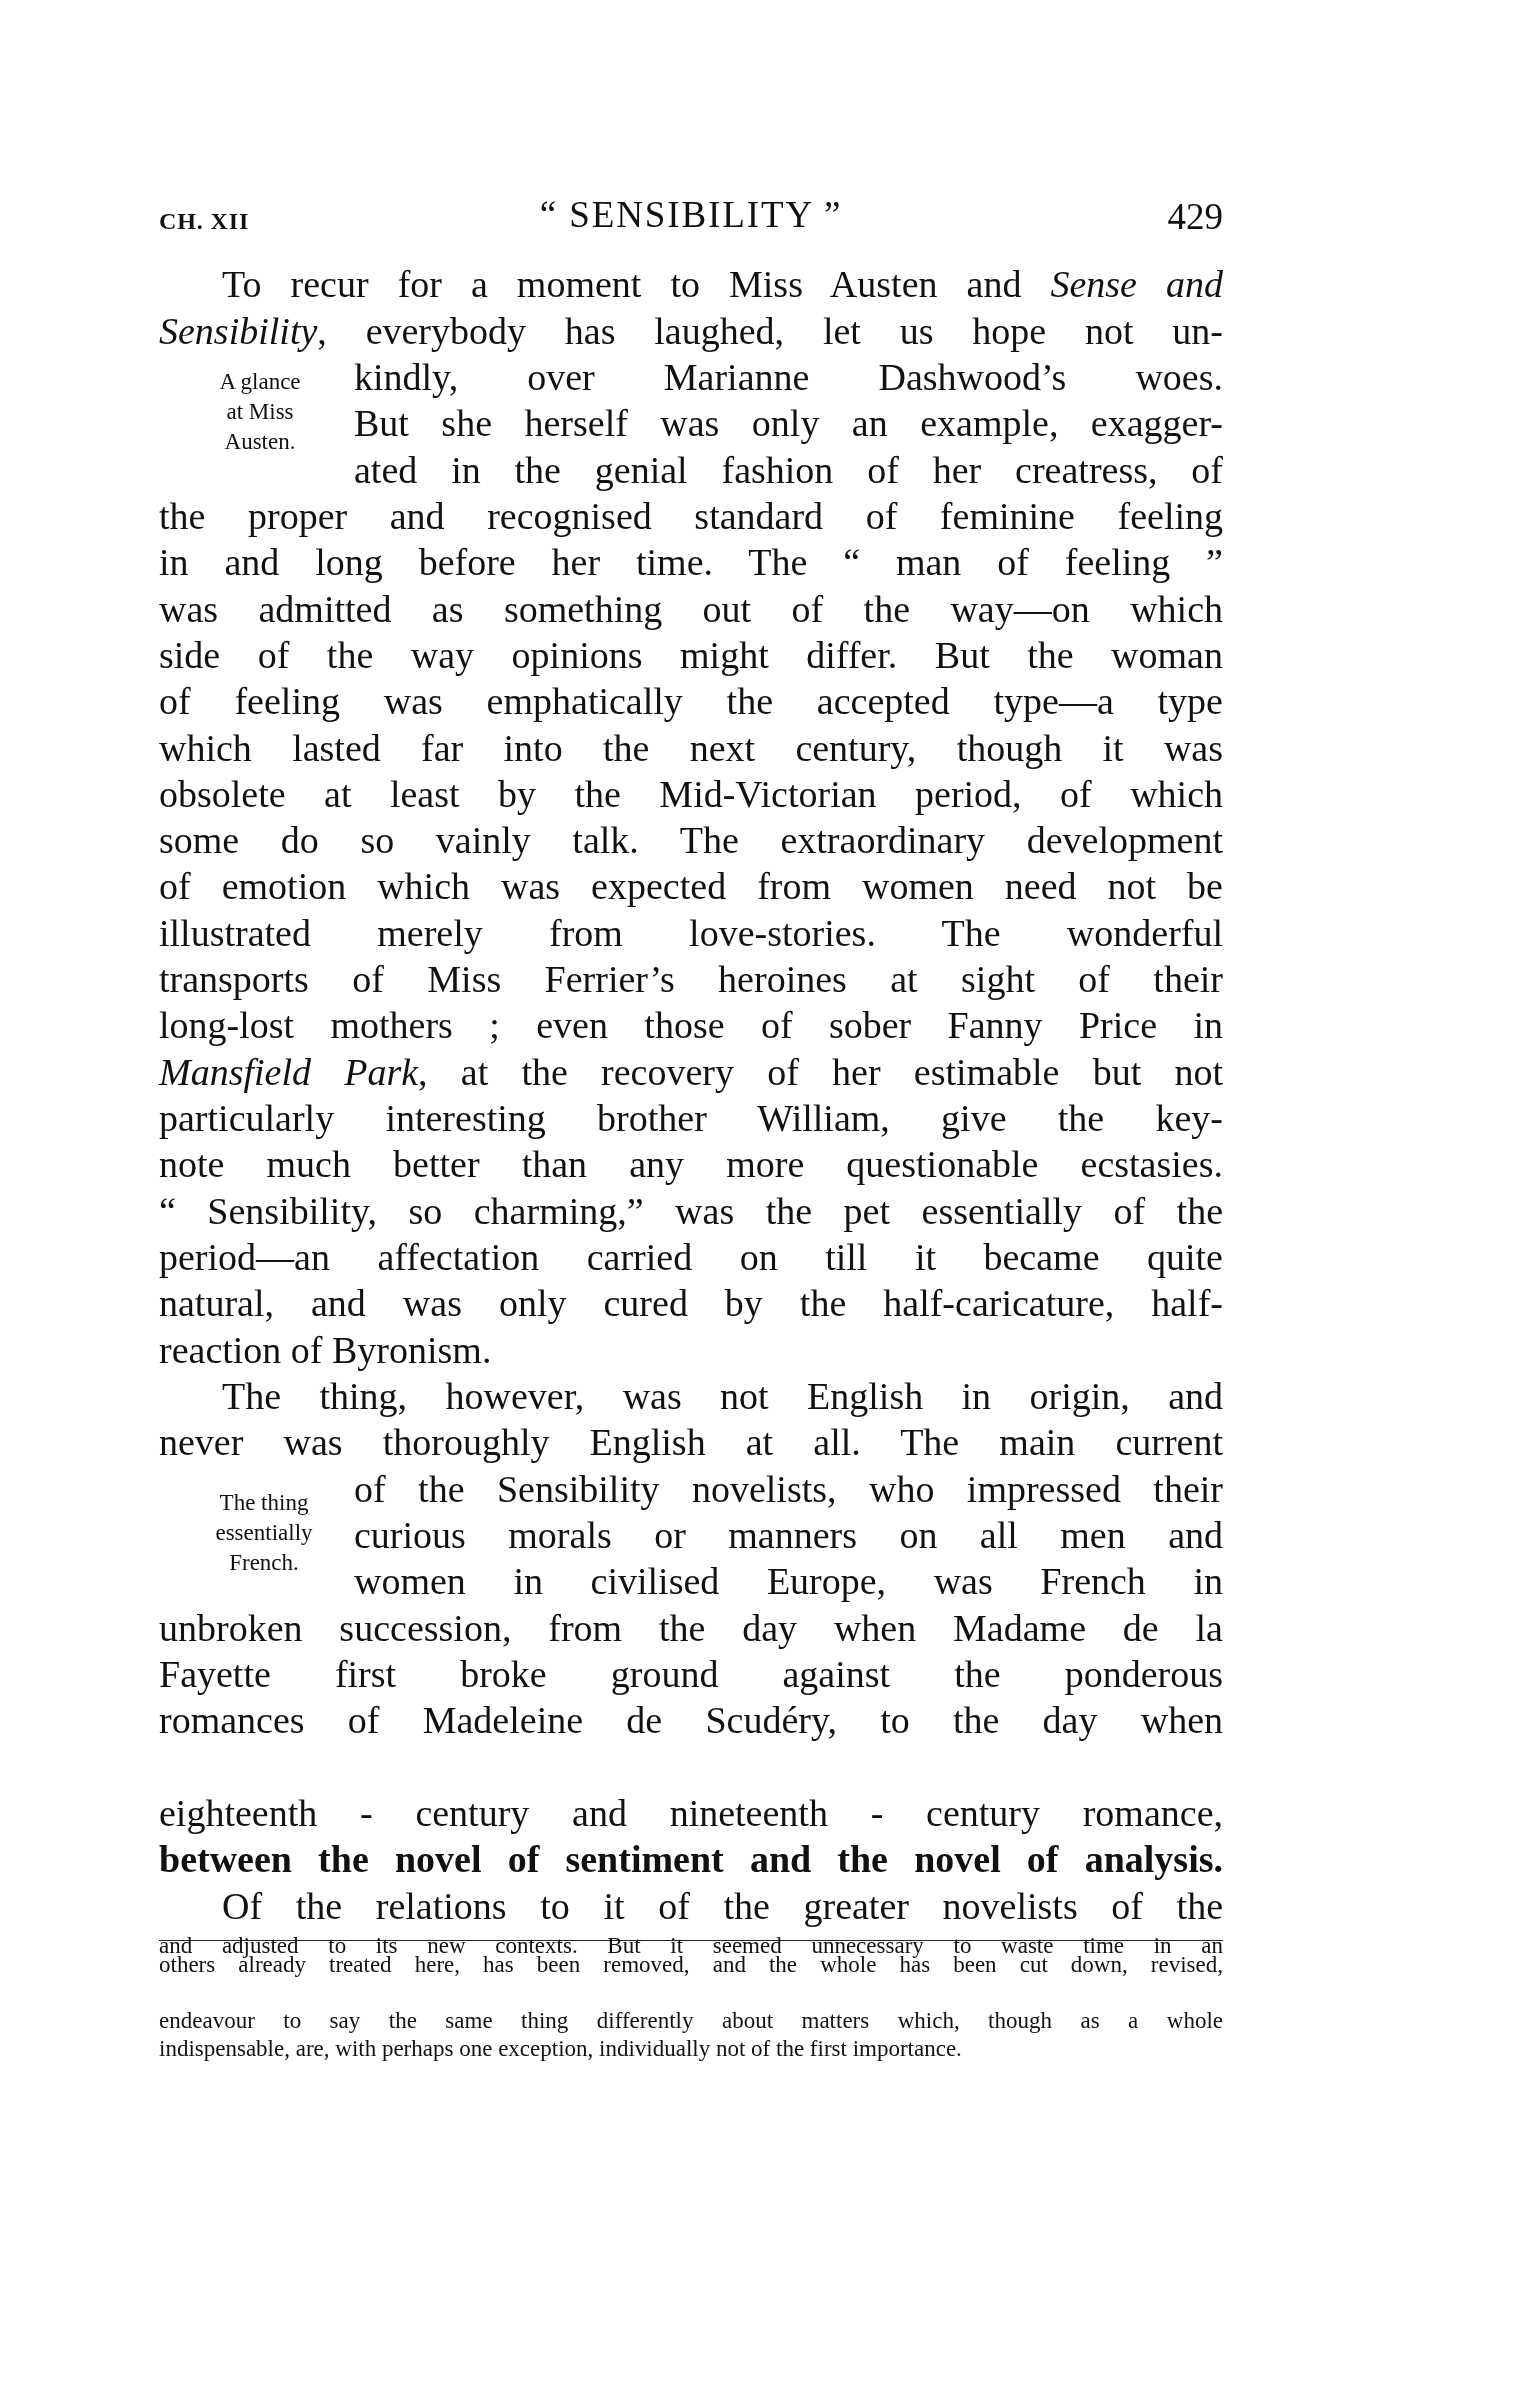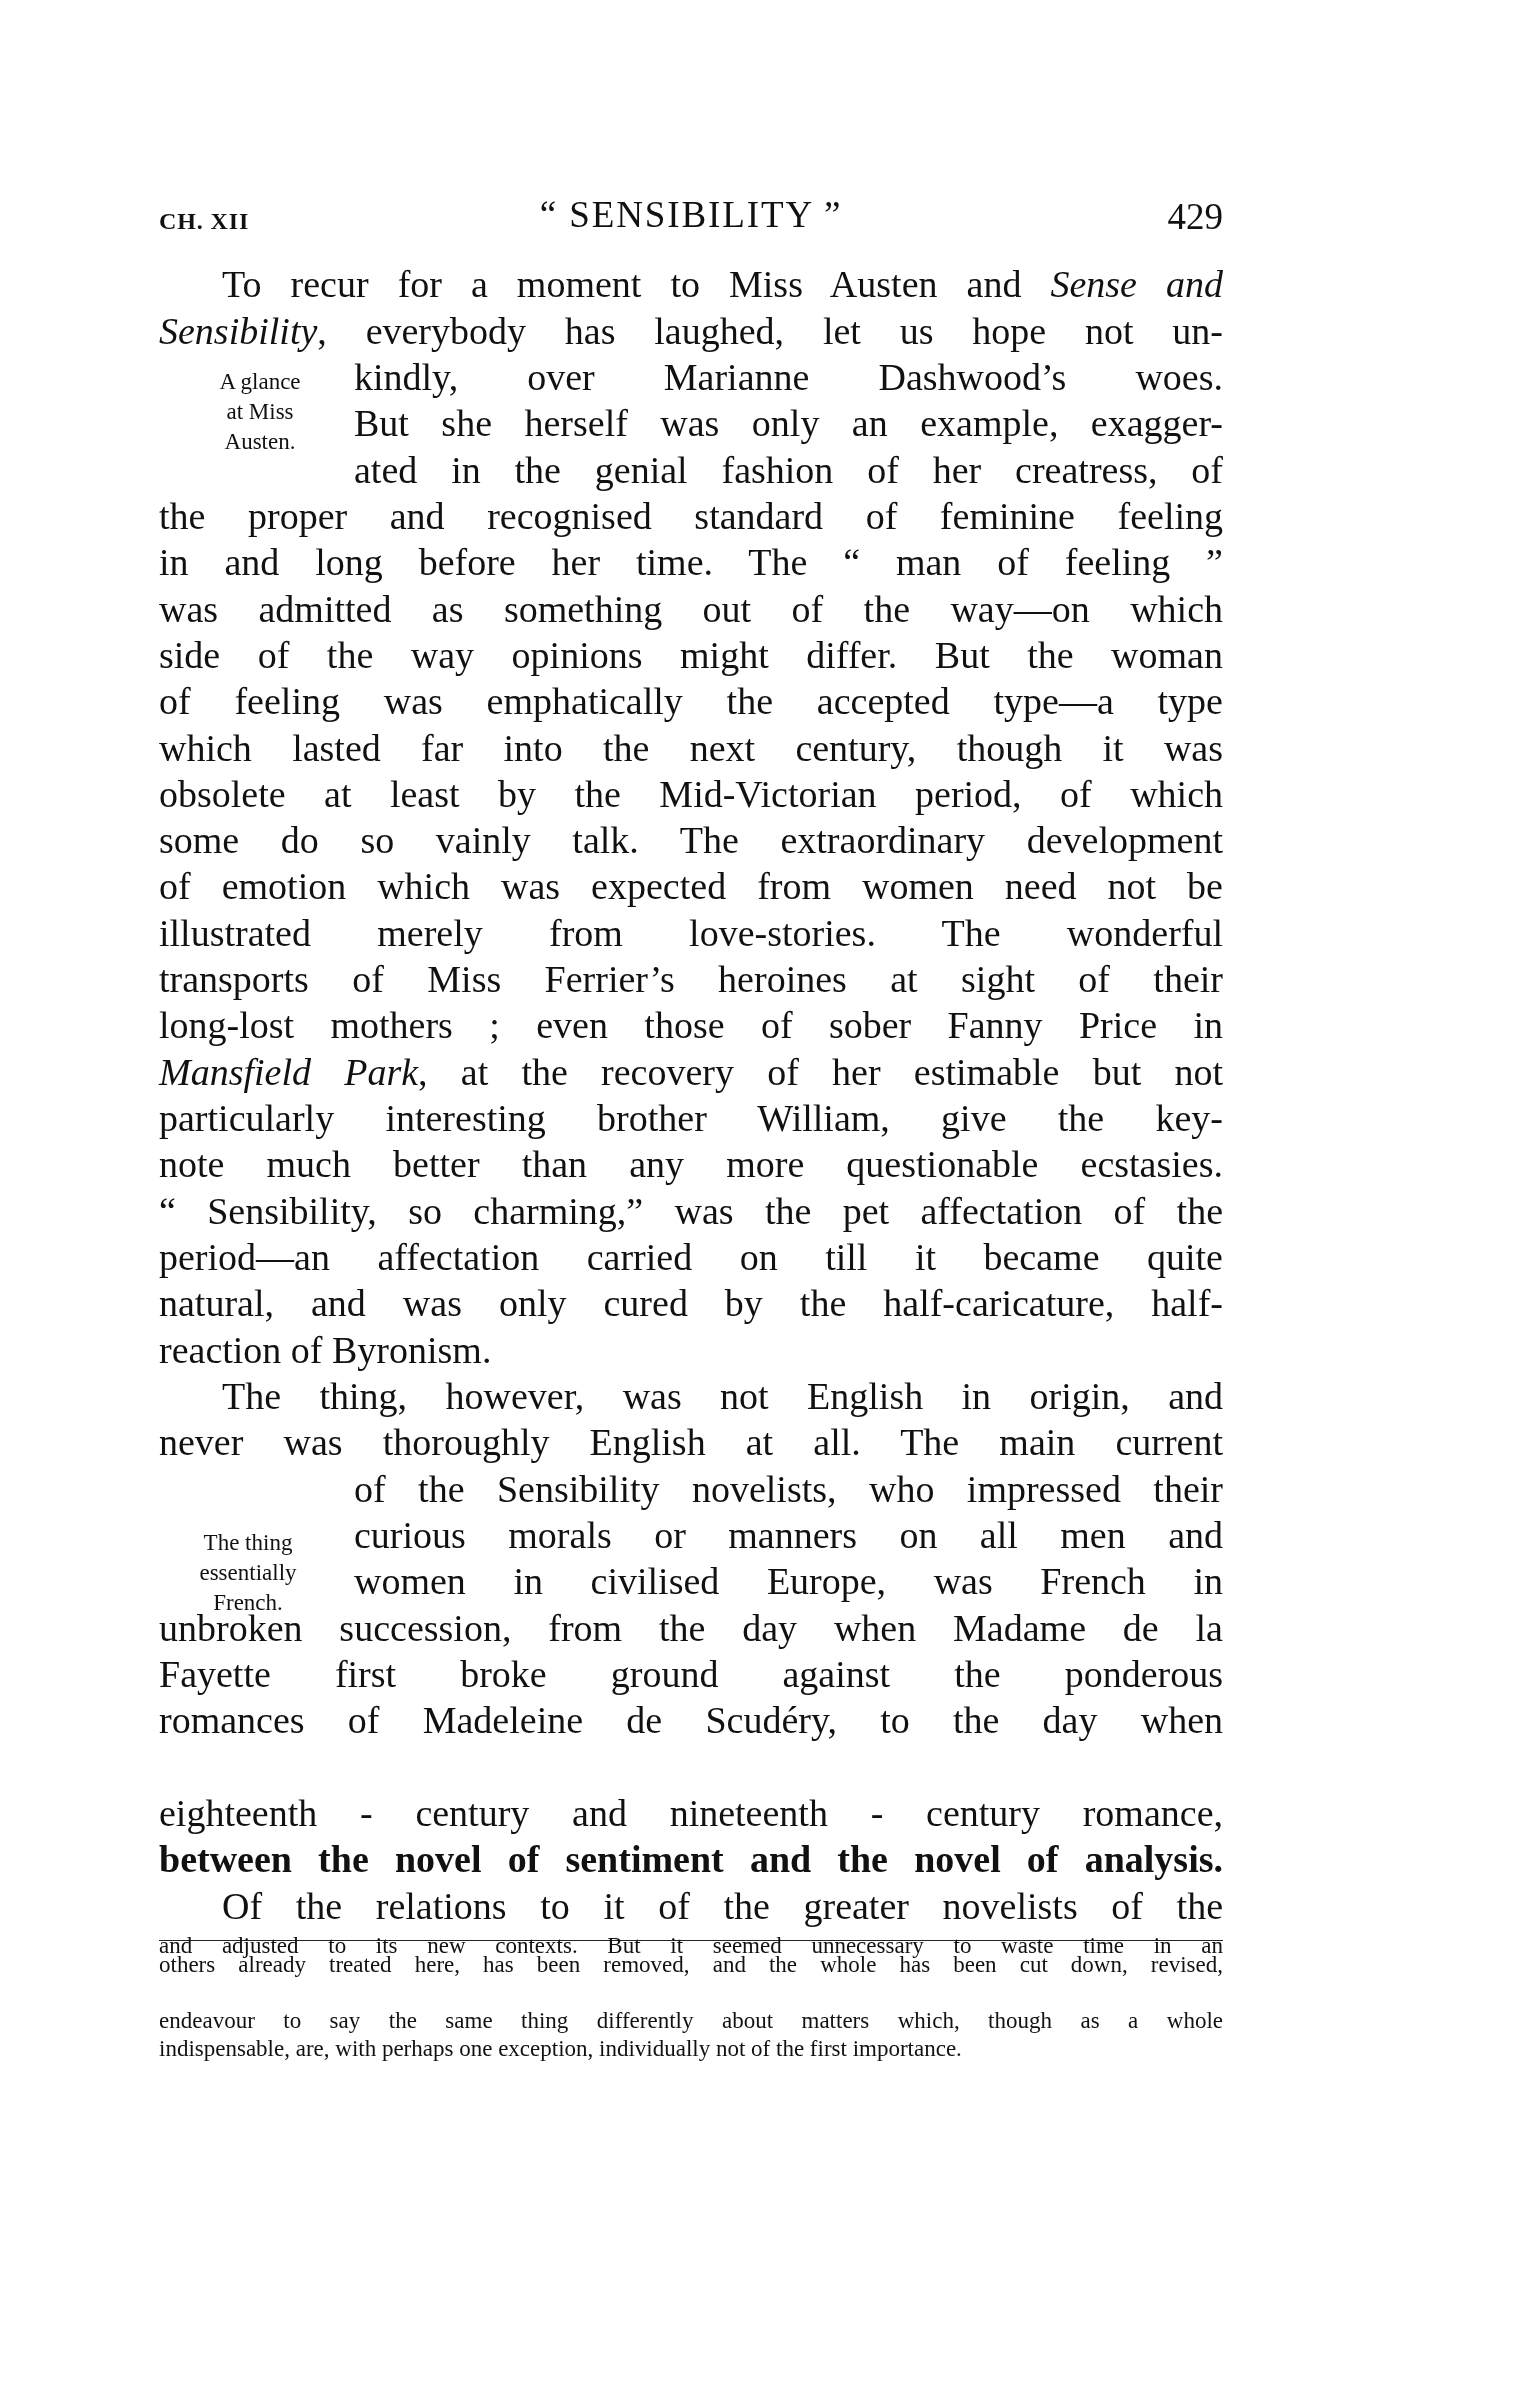--- a/index.html
+++ b/index.html
@@ -39,21 +39,21 @@
     <span class="rh-title">“ SENSIBILITY ”</span>
     <span class="rh-page">429</span>
   </div>
 
   <div class="marginal" style="left:172px; top:367px;">
     <div>A glance</div>
     <div>at Miss</div>
     <div>Austen.</div>
   </div>
 
-  <div class="marginal" style="left:160px; top:1488px;margin-top:40px;">
+  <div class="marginal" style="left:176px; top:1488px;">
     <div>The thing</div>
     <div>essentially</div>
     <div>French.</div>
   </div>
 
   <div class="line indent" style="top:261px;"><span>To recur for a moment to Miss Austen and</span> <i>Sense and</i></div>
   <div class="line" style="top:308px;"><i>Sensibility</i><span>, everybody has laughed, let us hope not un-</span></div>
   <div class="line notch" style="top:354px;">kindly, over Marianne Dashwood’s woes.</div>
   <div class="line notch" style="top:400px;">But she herself was only an example, exagger-</div>
   <div class="line notch" style="top:447px;">ated in the genial fashion of her creatress, of</div>
@@ -65,21 +65,21 @@
   <div class="line" style="top:725px;">which lasted far into the next century, though it was</div>
   <div class="line" style="top:771px;">obsolete at least by the Mid-Victorian period, of which</div>
   <div class="line" style="top:817px;">some do so vainly talk.  The extraordinary development</div>
   <div class="line" style="top:910px;">illustrated merely from love-stories.  The wonderful</div>
   <div class="line" style="top:863px;">of emotion which was expected from women need not be</div>
   <div class="line" style="top:956px;">transports of Miss Ferrier’s heroines at sight of their</div>
   <div class="line" style="top:1002px;">long-lost mothers ;  even those of sober Fanny Price in</div>
   <div class="line" style="top:1049px;"><i>Mansfield Park</i><span>, at the recovery of her estimable but not</span></div>
   <div class="line" style="top:1095px;">particularly interesting brother William, give the key-</div>
   <div class="line" style="top:1141px;">note much better than any more questionable ecstasies.</div>
-  <div class="line" style="top:1188px;">“ Sensibility, so charming,” was the pet affectation of the</div>
+  <div class="line" style="top:1188px;">“ Sensibility, so charming,” was the pet essentially of the</div>
   <div class="line" style="top:1234px;">period—an affectation carried on till it became quite</div>
   <div class="line" style="top:1280px;">natural, and was only cured by the half-caricature, half-</div>
   <div class="line last" style="top:1327px;">reaction of Byronism.</div>
   <div class="line indent" style="top:1373px;">The thing, however, was not English in origin, and</div>
   <div class="line" style="top:1419px;">never was thoroughly English at all.  The main current</div>
   <div class="line notch" style="top:1466px;">of the Sensibility novelists, who impressed their</div>
   <div class="line notch" style="top:1512px;">curious morals or manners on all men and</div>
   <div class="line notch" style="top:1558px;">women in civilised Europe, was French in</div>
   <div class="line" style="top:1605px;">unbroken succession, from the day when Madame de la</div>
   <div class="line" style="top:1651px;">Fayette first broke ground against the ponderous</div>

